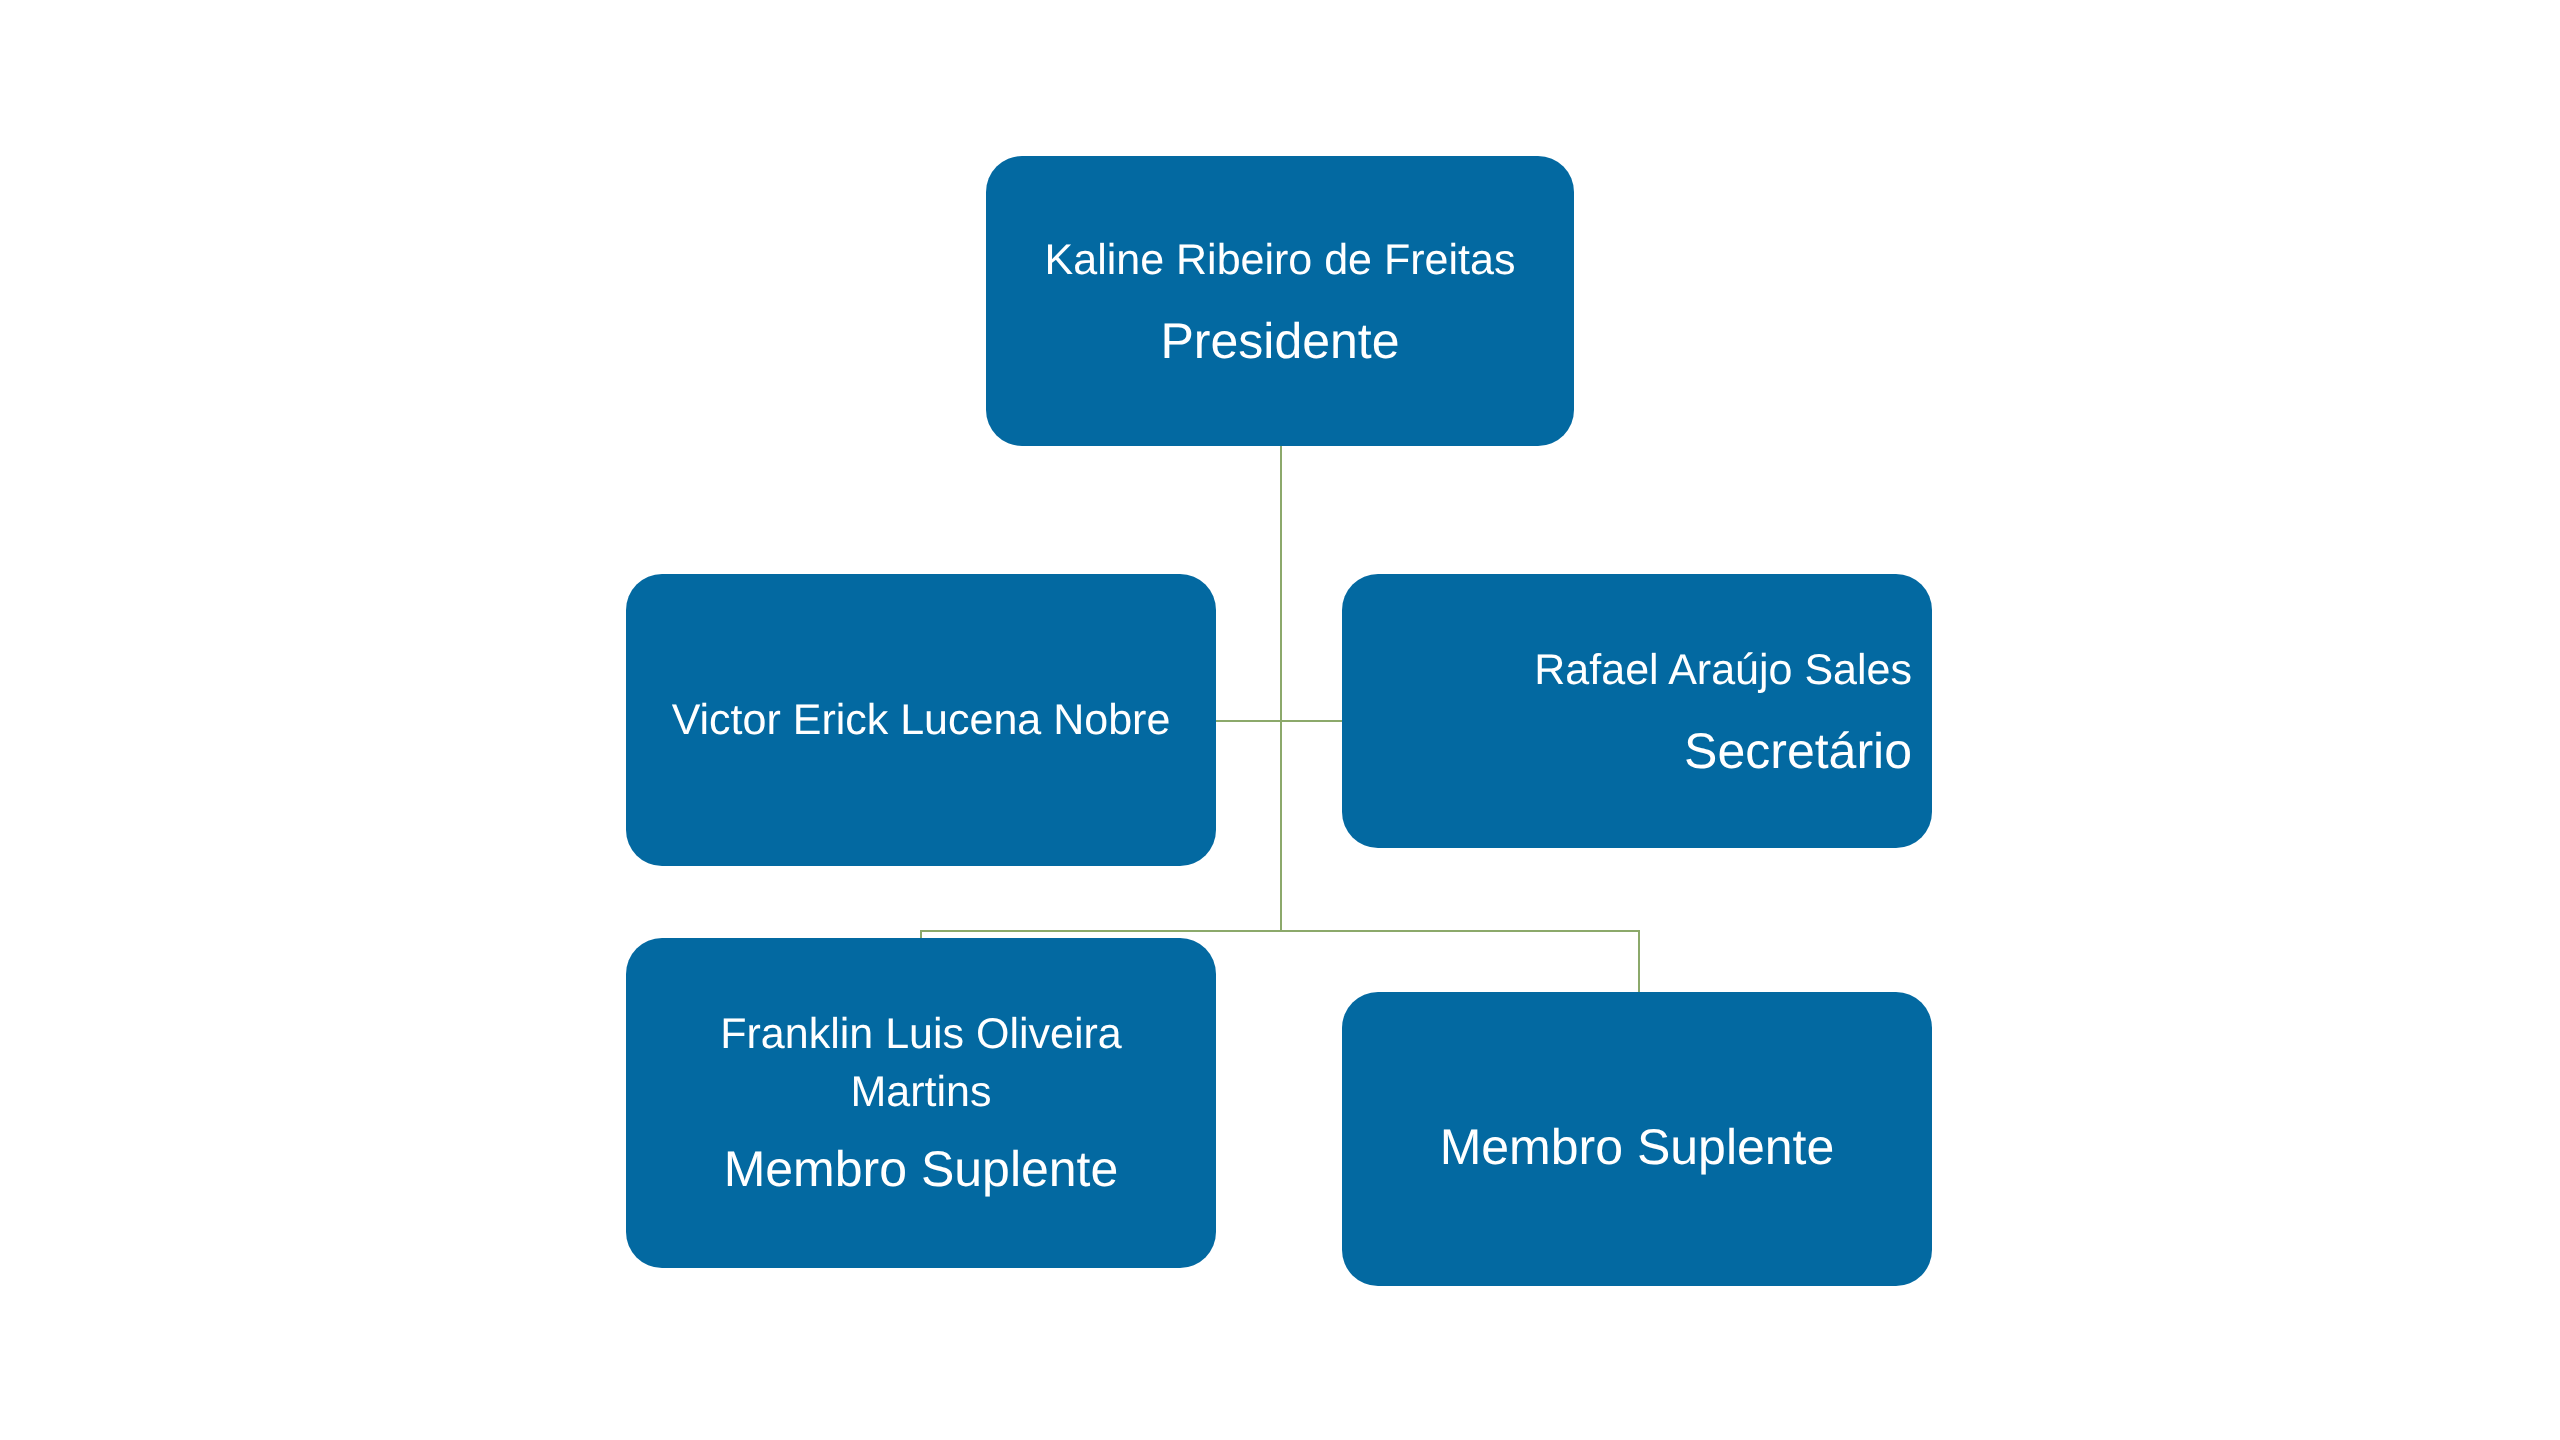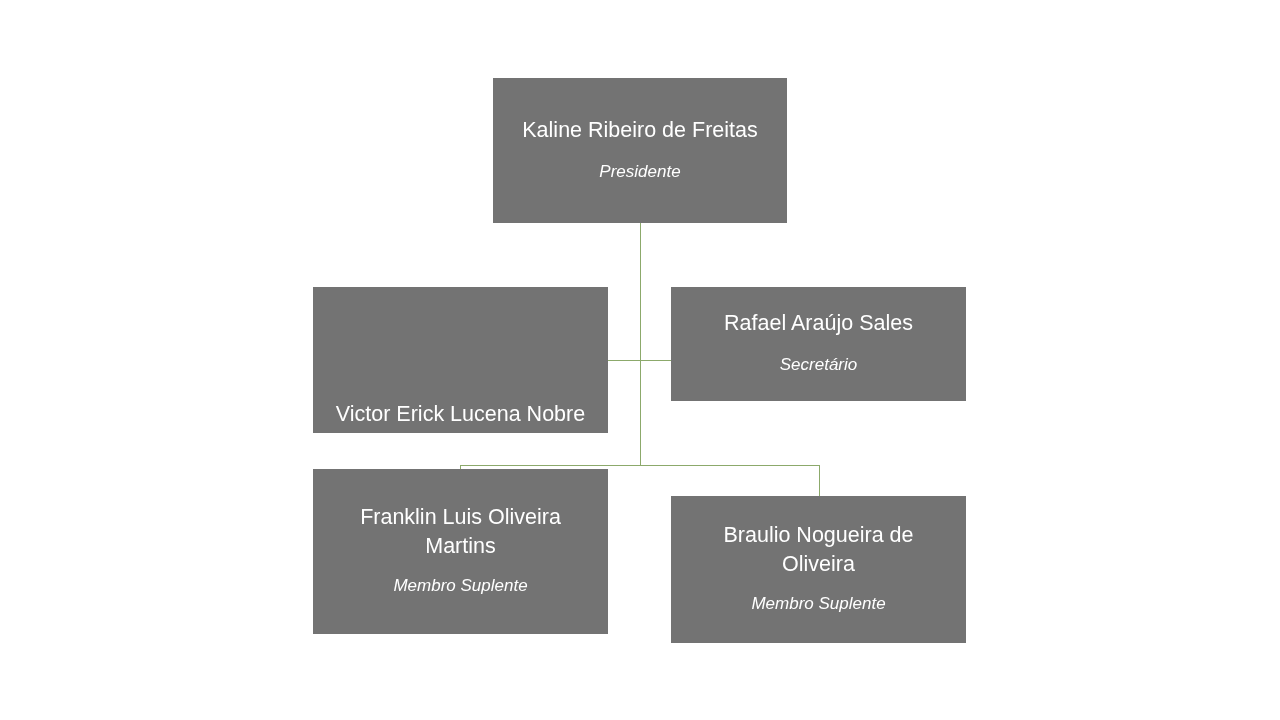--- a/index.html
+++ b/index.html
@@ -23,42 +23,42 @@
   .connector {
     position: absolute;
     background: #8ca96b;
   }
   .connector.v { width: 1px; }
   .connector.h { height: 1px; }
 
   
   .node {
     position: absolute;
-    background: #737373;
+    background: #0369a1;
     display: flex;
     flex-direction: column;
     align-items: center;
     justify-content: center;
     box-sizing: border-box;
     padding: 4px 10px;
     color: #ffffff;
     text-align: center;
+    border-radius: 18px;
   }
   .node .person-name {
     font-size: 21.5px;
     line-height: 29px;
     color: #ffffff;
     white-space: pre-line;
   }
   .node .person-role {
-    font-size: 17px;
+    font-size: 25px;
     line-height: 29px;
     color: #ffffff;
     margin-top: 12px;
-    font-style: italic;
   }
   
   .node.two-line .person-role {
     margin-top: 10px;
   }
 </style>
 </head>
 <body>
 
 <div id="chart-canvas">
@@ -71,34 +71,32 @@
 
   <div class="connector v" style="left:460px; top:465px; height:31px;"></div>
 
   <div class="connector v" style="left:819px; top:465px; height:31px;"></div>
 
   <div class="node" style="left:493px; top:78px; width:294px; height:145px;">
     <div class="person-name">Kaline Ribeiro de Freitas</div>
     <div class="person-role">Presidente</div>
   </div>
 
-  <div class="node" style="left:313px; top:287px; width:295px; height:146px;justify-content:flex-end;">
+  <div class="node" style="left:313px; top:287px; width:295px; height:146px;">
     <div class="person-name">Victor Erick Lucena Nobre</div>
   </div>
 
-  <div class="node" style="left:671px; top:287px; width:295px; height:114px;">
+  <div class="node" style="left:671px; top:287px; width:295px; height:137px;align-items:flex-end;">
     <div class="person-name">Rafael Araújo Sales</div>
     <div class="person-role">Secretário</div>
   </div>
 
   <div class="node two-line" style="left:313px; top:469px; width:295px; height:165px;">
     <div class="person-name">Franklin Luis Oliveira
 Martins</div>
     <div class="person-role">Membro Suplente</div>
   </div>
 
   <div class="node two-line" style="left:671px; top:496px; width:295px; height:147px;">
-    <div class="person-name">Braulio Nogueira de
-Oliveira</div>
     <div class="person-role">Membro Suplente</div>
   </div>
 
 </div>
 
 </body></html>

